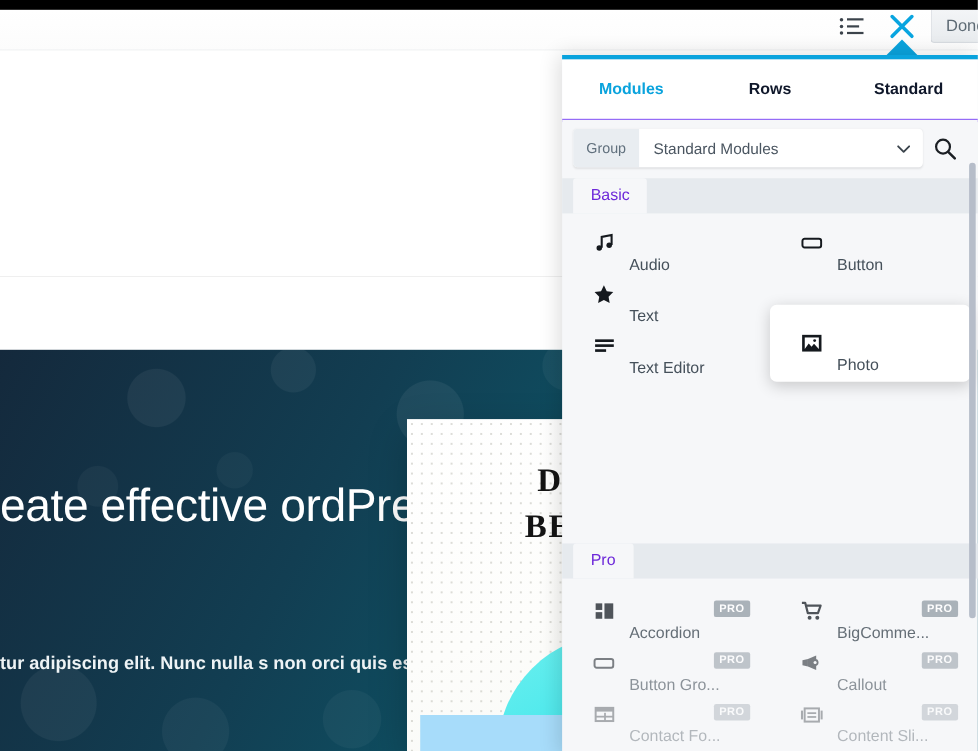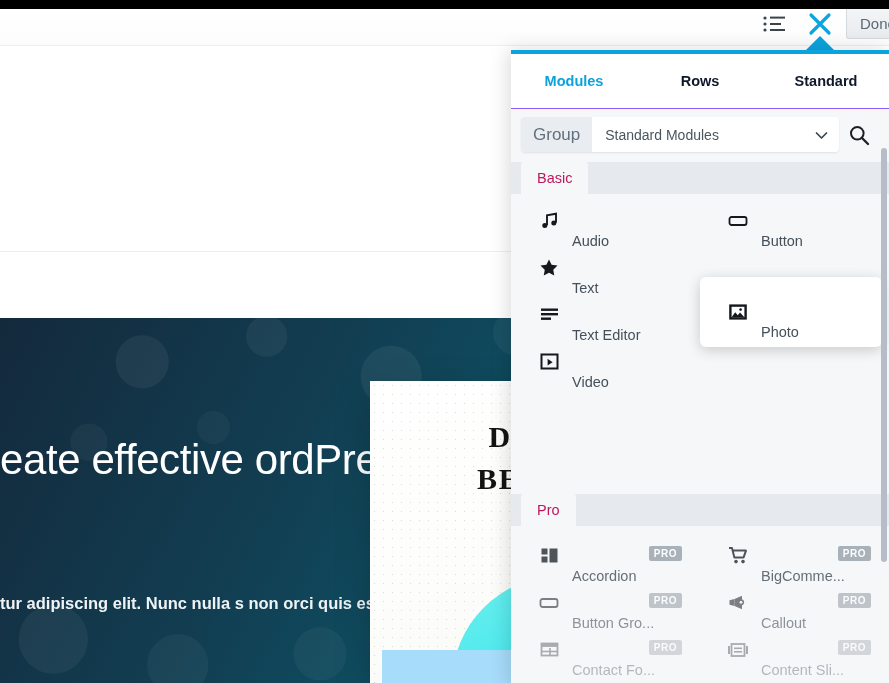--- a/index.html
+++ b/index.html
@@ -83,28 +83,28 @@
     display:flex;align-items:flex-end;background:#fff;border-bottom:3px solid #8b5cf6;}
   .ptab{flex:1;text-align:center;font-size:14.5px;color:#0f172a;cursor:pointer;
     line-height:54px;font-weight:700;}
   .ptab.active{color:#0aa3dd;font-weight:700;}
 
   .panel-search{position:absolute;left:0;top:55px;width:378px;height:51px;
     display:flex;align-items:center;background:#f6f7f9;padding:0 10px;box-sizing:border-box;}
   .ps-field{flex:1;height:35px;display:flex;align-items:center;background:#fff;
     border-radius:4px;box-shadow:0 1px 2px rgba(0,0,0,.09);overflow:hidden;}
   .ps-group{height:35px;display:flex;align-items:center;padding:0 12px;
-    background:#e9edf1;color:#61707d;font-size:17px;cursor:pointer;}
+    background:#e9edf1;color:#61707d;font-size:13px;cursor:pointer;}
   .ps-select{flex:1;display:flex;align-items:center;justify-content:space-between;
     padding:0 11px 0 13px;font-size:14px;color:#4a5560;cursor:pointer;}
   .ps-search{width:40px;display:flex;align-items:center;justify-content:center;cursor:pointer;}
 
   .sec-tabbar{position:absolute;left:0;width:378px;height:32px;background:#e6eaee;}
   .sec-tab{position:absolute;left:10px;top:0;height:32px;padding:0 16px;background:#f6f7f9;
-    display:flex;align-items:center;font-size:14.5px;color:#be185d;cursor:pointer;
+    display:flex;align-items:center;font-size:14.5px;color:#6d28d9;cursor:pointer;
     border-radius:3px 3px 0 0;}
 
   .mod-grid{position:absolute;left:0;width:378px;display:flex;flex-wrap:wrap;}
   .mod-item{width:189px;height:47px;box-sizing:border-box;display:flex;align-items:center;
     padding-left:28px;cursor:pointer;position:relative;}
   .mod-icon{width:20px;height:20px;margin-right:13px;display:flex;align-items:center;
     justify-content:center;flex:none;}
   .mod-label{font-size:14.5px;color:#45505a;white-space:nowrap;overflow:hidden;margin-top:40px;}
   .pro-badge{position:absolute;right:18px;top:14px;background:#9aa3ac;color:#fff;
     font-size:10px;font-weight:700;letter-spacing:.5px;padding:2px 5px;border-radius:2px;}
@@ -263,29 +263,20 @@
       <span class="mod-icon">
         <svg width="19" height="19" viewBox="0 0 19 19">
             <rect x="1.5" y="2.5" width="6" height="14" fill="#15191e"></rect>
             <rect x="9.5" y="2.5" width="8" height="5.5" fill="#15191e"></rect>
             <rect x="9.5" y="11" width="8" height="5.5" fill="#15191e"></rect>
           </svg>
       </span>
       <span class="mod-label">Sidebar</span>
     </div>
 
-    <div class="mod-item">
-      <span class="mod-icon">
-        <svg width="19" height="19" viewBox="0 0 19 19">
-            <rect x="1.5" y="2.5" width="16" height="14" fill="none" stroke="#15191e" stroke-width="2"></rect>
-            <path d="M7.6 6.8l5 3.4-5 3.4z" fill="#15191e"></path>
-          </svg>
-      </span>
-      <span class="mod-label">Video</span>
-    </div>
   </div>
 
   <div class="sec-tabbar" style="top:440px">
     <div class="sec-tab">Pro</div>
   </div>
 
   <div class="mod-grid" style="top:478px">
 
     <div class="mod-item fade-5">
       <span class="mod-icon">

